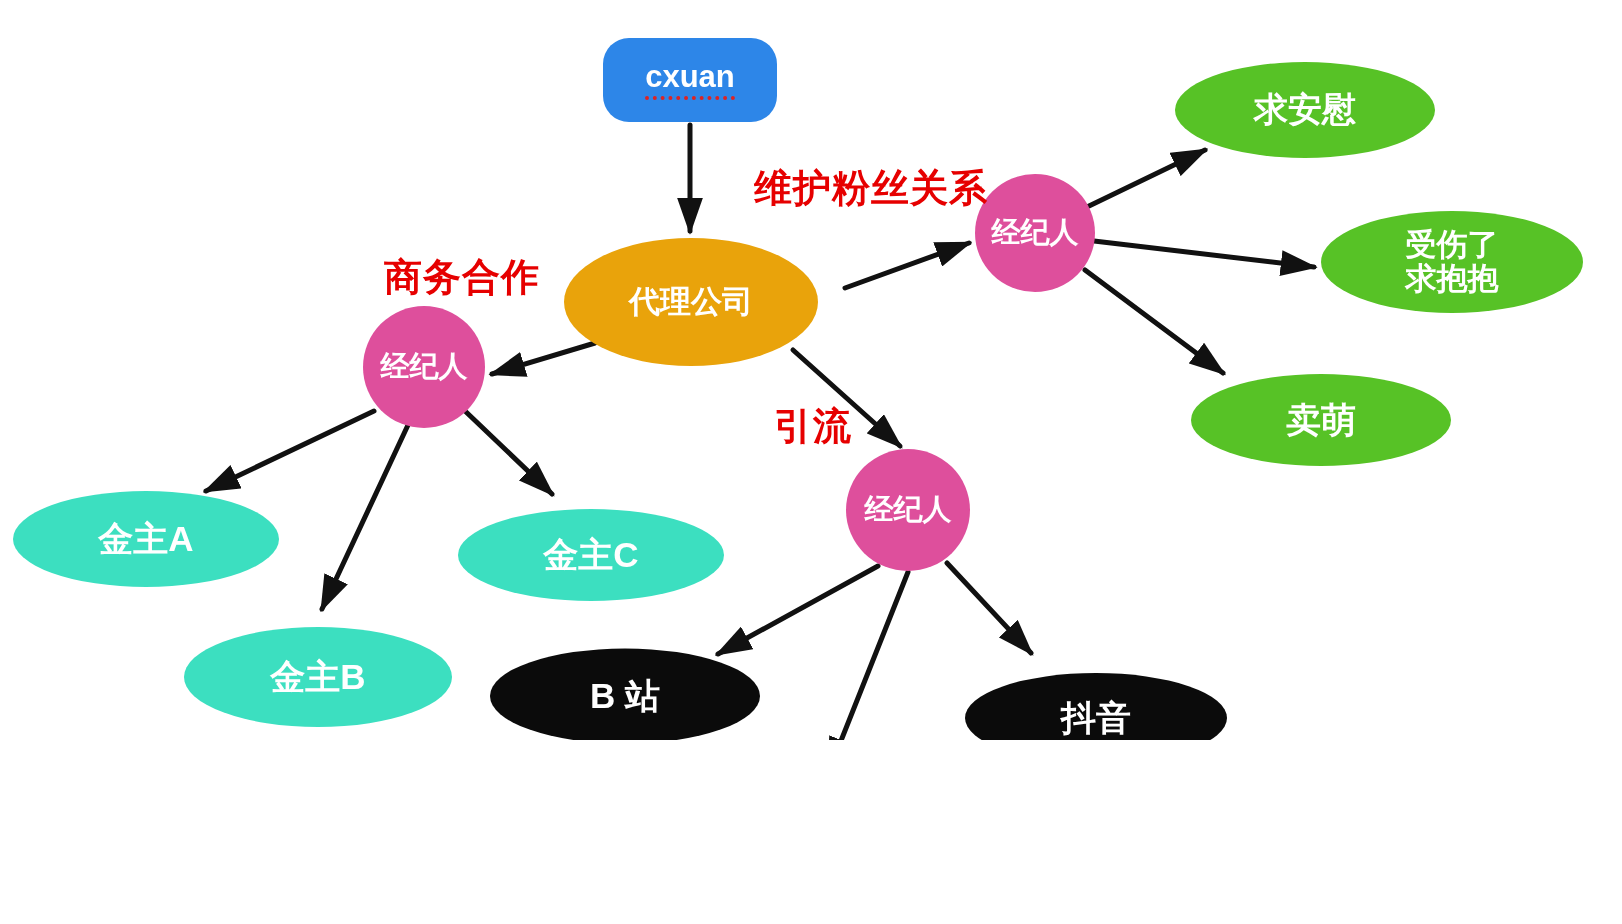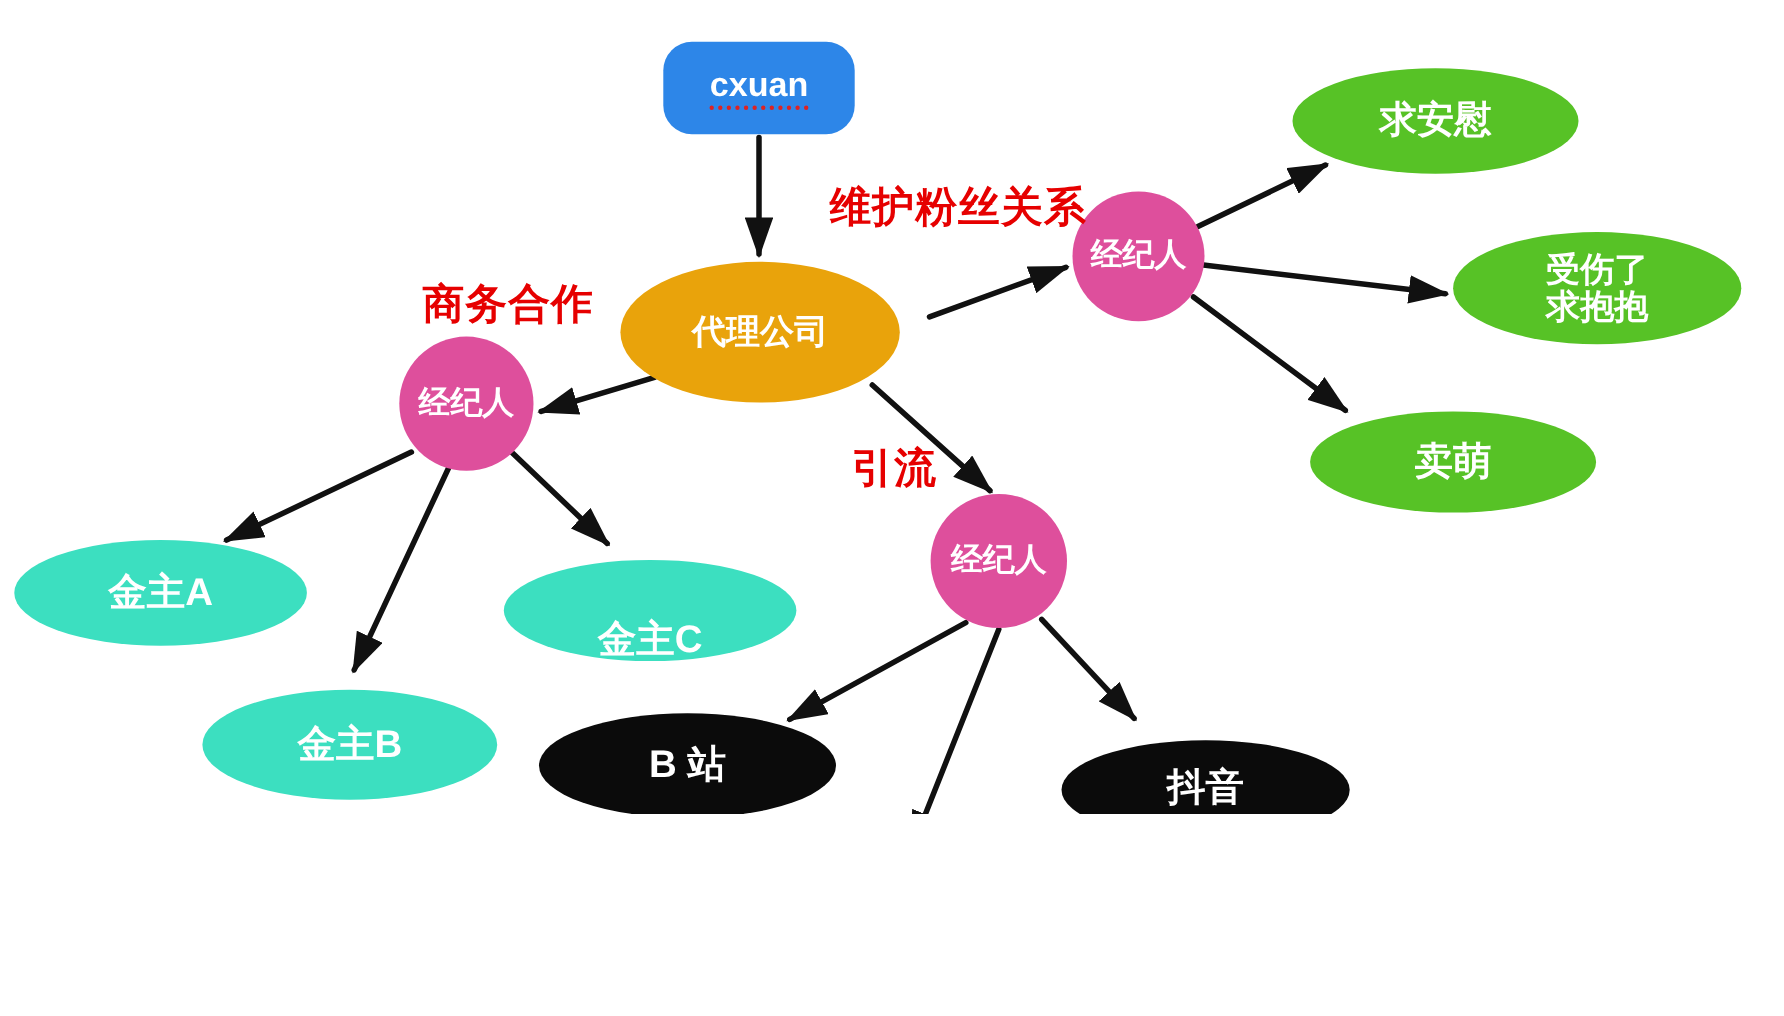--- a/index.html
+++ b/index.html
@@ -43,24 +43,24 @@
   #n-cxuan          {left:690px; top:80px;  width:174px;height:84px; background:var(--blue);  font-size:31px;}
   #n-agency         {left:691px; top:302px; width:254px;height:128px;background:var(--orange);font-size:31px;text-align:center;}
   #n-agent-fans     {left:1035px;top:233px; width:120px;height:118px;background:var(--pink);  font-size:29px;}
   #n-agent-business {left:424px; top:367px; width:122px;height:122px;background:var(--pink);  font-size:29px;}
   #n-agent-traffic  {left:908px; top:510px; width:124px;height:122px;background:var(--pink);  font-size:29px;}
   #n-comfort        {left:1305px;top:110px; width:260px;height:96px; background:var(--green); font-size:34px;}
   #n-hurt           {left:1452px;top:262px; width:262px;height:102px;background:var(--green); font-size:31px;}
   #n-cute           {left:1321px;top:420px; width:260px;height:92px; background:var(--green); font-size:35px;}
   #n-sponsor-a      {left:146px; top:539px; width:266px;height:96px; background:var(--teal);  font-size:35px;}
   #n-sponsor-b      {left:318px; top:677px; width:268px;height:100px;background:var(--teal);  font-size:35px;}
-  #n-sponsor-c      {left:591px; top:555px; width:266px;height:92px; background:var(--teal);  font-size:35px;justify-content:flex-end;}
+  #n-sponsor-c      {left:591px; top:555px; width:266px;height:92px; background:var(--teal);  font-size:35px;}
   #n-bilibili       {left:625px; top:696px; width:270px;height:95px; background:var(--black); font-size:35px;text-align:right;}
   #n-video          {left:823px; top:843px; width:268px;height:98px; background:var(--black); font-size:35px;}
-  #n-douyin         {left:1096px;top:718px; width:262px;height:90px; background:var(--black); font-size:35px;font-family:Liberation Mono, monospace;}
+  #n-douyin         {left:1096px;top:718px; width:262px;height:90px; background:var(--black); font-size:35px;}
 
   #l-fans     {left:871px;top:188px;}
   #l-business {left:462px;top:277px;}
   #l-traffic  {left:793px;top:426px;margin-left:20px;}
 
   #edges line{stroke:var(--arrow);stroke-width:5;stroke-linecap:round;}
 </style>
 </head>
 <body>
 

